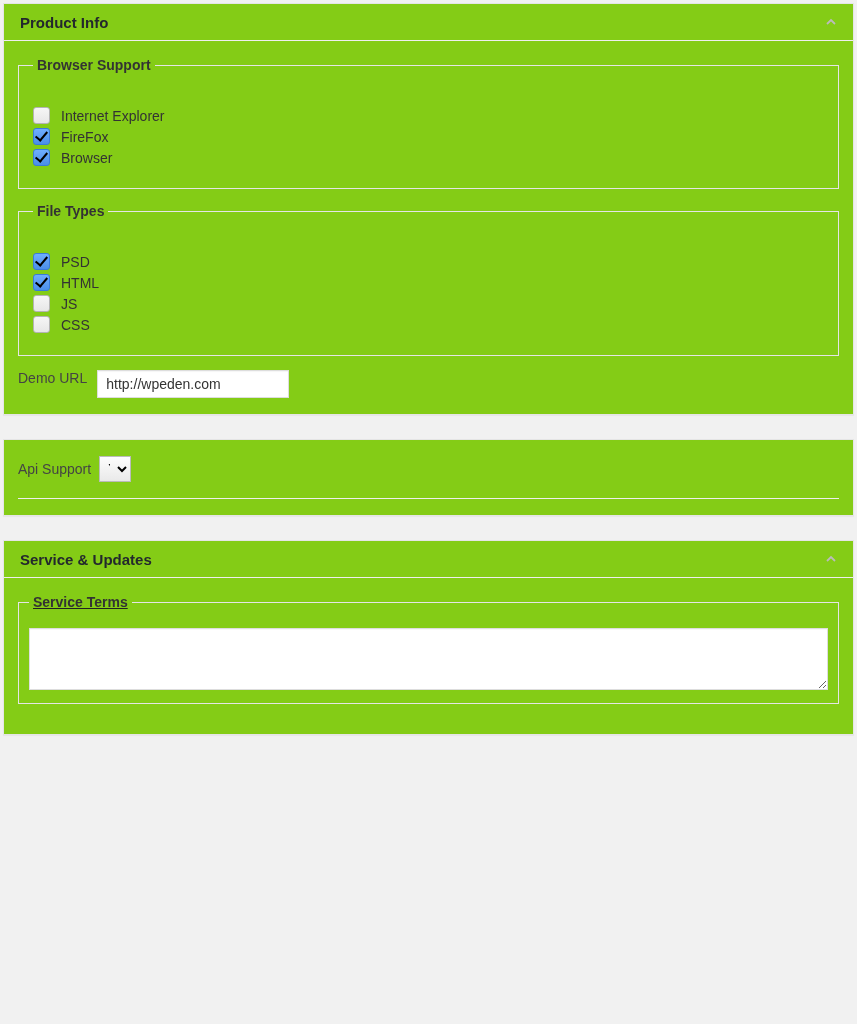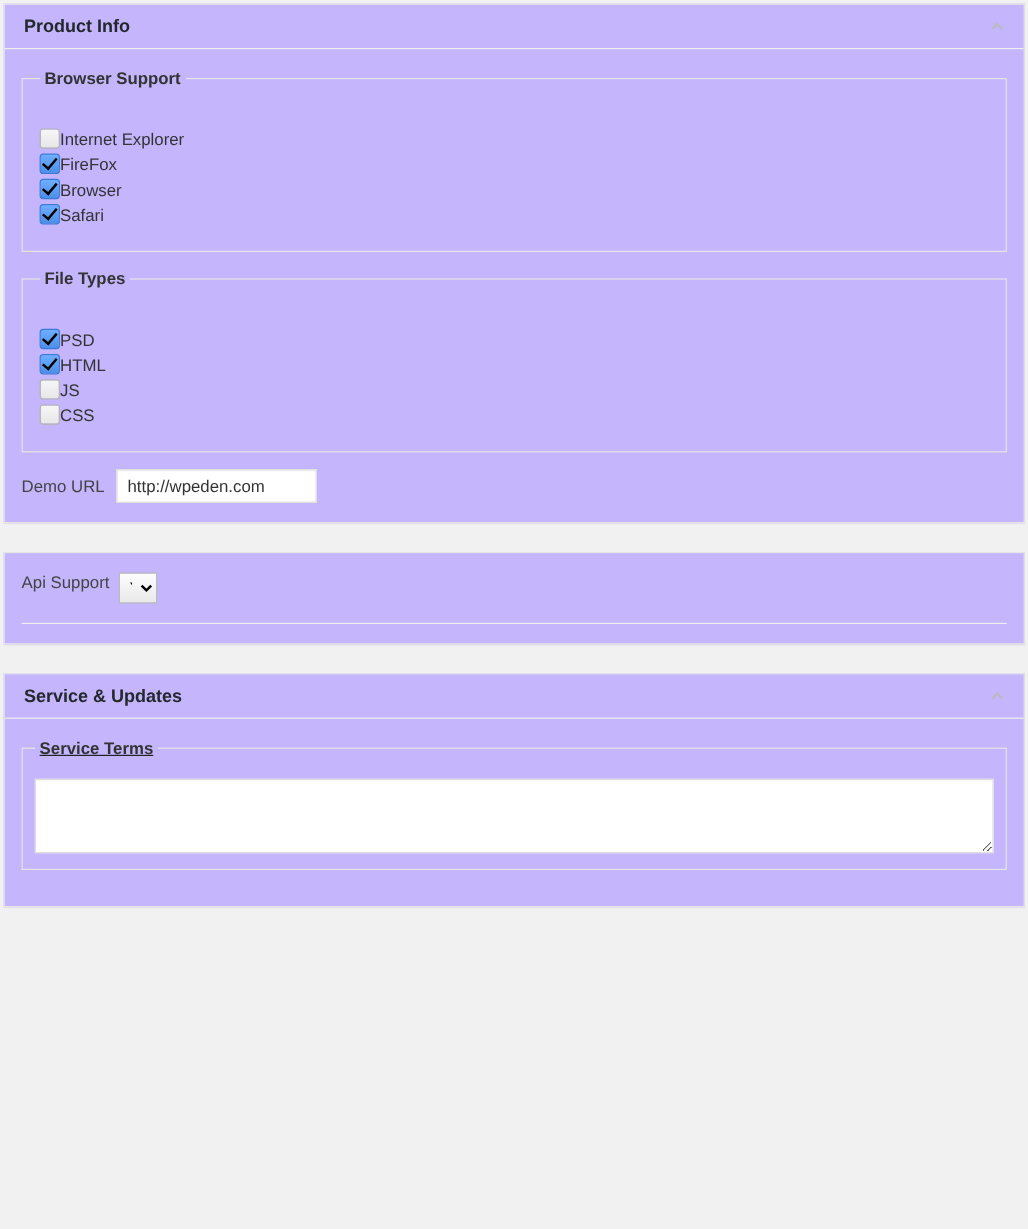--- a/index.html
+++ b/index.html
@@ -5,21 +5,21 @@
   * { box-sizing: border-box; margin: 0; padding: 0; }
   body {
     font-family: -apple-system, BlinkMacSystemFont, "Segoe UI", Helvetica, Arial, sans-serif;
     font-size: 13px;
     color: #222;
     background: #f1f1f1;
     padding: 3px;
     width: 857px;
   }
   .postbox {
-    background: #c4b5fd;
+    background: #84cc16;
     border: 1px solid #e5e5e5;
     box-shadow: 0 1px 1px rgba(0,0,0,.04);
     margin-bottom: 24px;
   }
   .postbox-header {
     display: flex;
     align-items: center;
     justify-content: space-between;
     padding: 8px 12px 8px 16px;
     border-bottom: 1px solid #eee;
@@ -51,21 +51,21 @@
   fieldset.textarea-set { padding: 12px 10px 10px 10px; text-decoration: underline; }
   legend {
     font-size: 14px;
     font-weight: 600;
     color: #333;
     padding: 0 4px;
   }
   .checkrow {
     display: flex;
     align-items: center;
-    gap: 0;
+    gap: 11px;
     margin: 4px 0;
     font-size: 14px;
     color: #333;
   }
   .chk {
     appearance: none;
     -webkit-appearance: none;
     width: 17px;
     height: 17px;
     border: 1px solid #b4b4b4;
@@ -85,46 +85,46 @@
     left: 4px;
     top: 0px;
     width: 5px;
     height: 10px;
     border: solid #000;
     border-width: 0 2.2px 2.2px 0;
     transform: rotate(40deg);
   }
   .inline-row {
     display: flex;
-    align-items: center;
     gap: 10px;
     margin-top: 6px;
     font-size: 14px;
     color: #444;
   }
   .text-input {
     border: 1px solid #ddd;
     background: #fff;
     font-size: 14px;
     padding: 4px 8px;
     height: 28px;
-    width: 167px;
+    width: 192px;
     box-shadow: inset 0 1px 1px rgba(0,0,0,.04);
     color:#333;
   }
   .select-input {
     border: 1px solid #bbb;
     background: linear-gradient(#fdfdfd,#e9e9e9);
     font-size: 14px;
     padding: 1px 4px;
     height: 26px;
     width: 32px;
   }
   .adv-row {
     display: flex;
+    align-items: center;
     gap: 8px;
     padding: 6px 0 8px;
     font-size: 14px;
     color: #444;
   }
   .adv-divider { border-top: 1px solid #eee; margin-top: 8px; }
   .big-textarea {
     width: 100%;
     height: 62px;
     border: 1px solid #ddd;
@@ -160,24 +160,20 @@
             <span>Internet Explorer</span>
           </label>
           <label class="checkrow">
             <input type="checkbox" class="chk" checked="" style="">
             <span>FireFox</span>
           </label>
           <label class="checkrow">
             <input type="checkbox" class="chk" checked="" style="">
             <span>Browser</span>
           </label>
-          <label class="checkrow">
-            <input type="checkbox" class="chk" checked="" style="">
-            <span>Safari</span>
-          </label>
         </div>
     </fieldset>
 
     <fieldset>
       <legend>File Types</legend>
       <div id="filetype-list">
           <label class="checkrow">
             <input type="checkbox" class="chk" checked="" style="">
             <span>PSD</span>
           </label>

